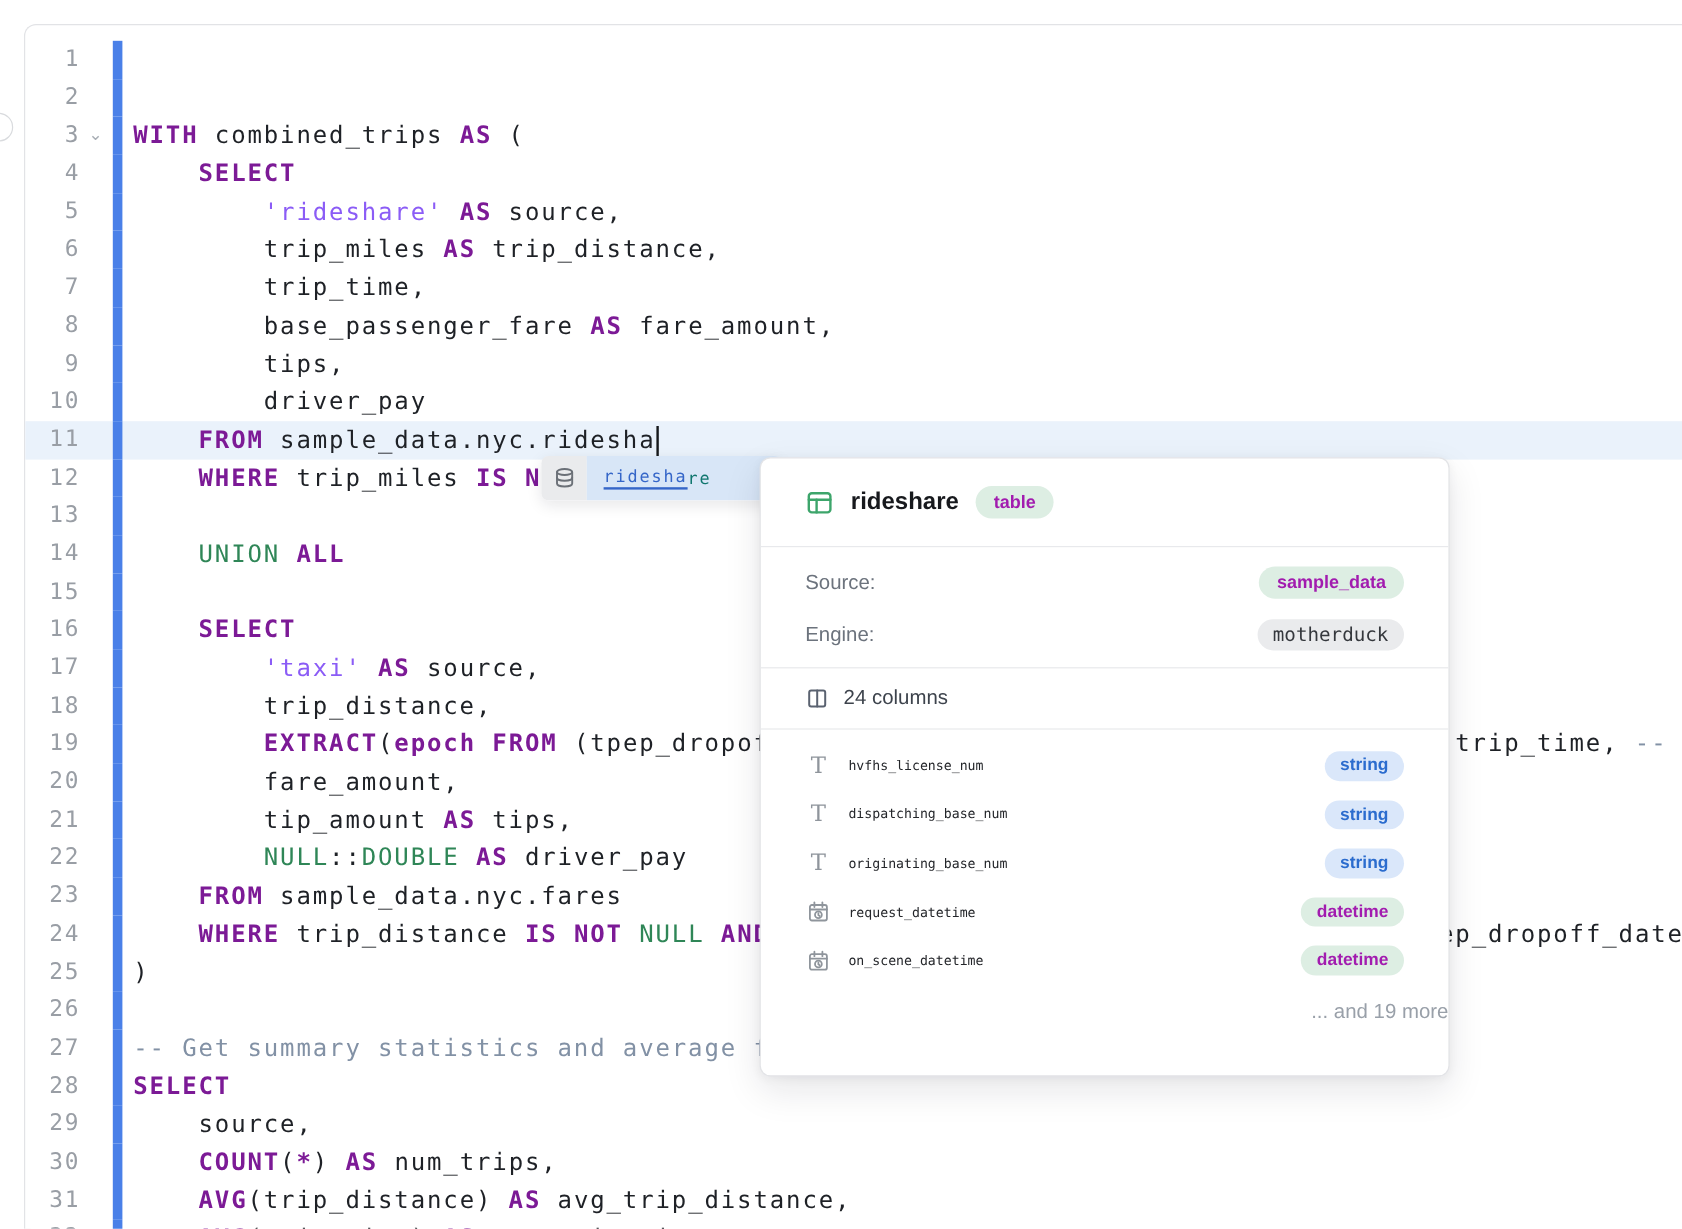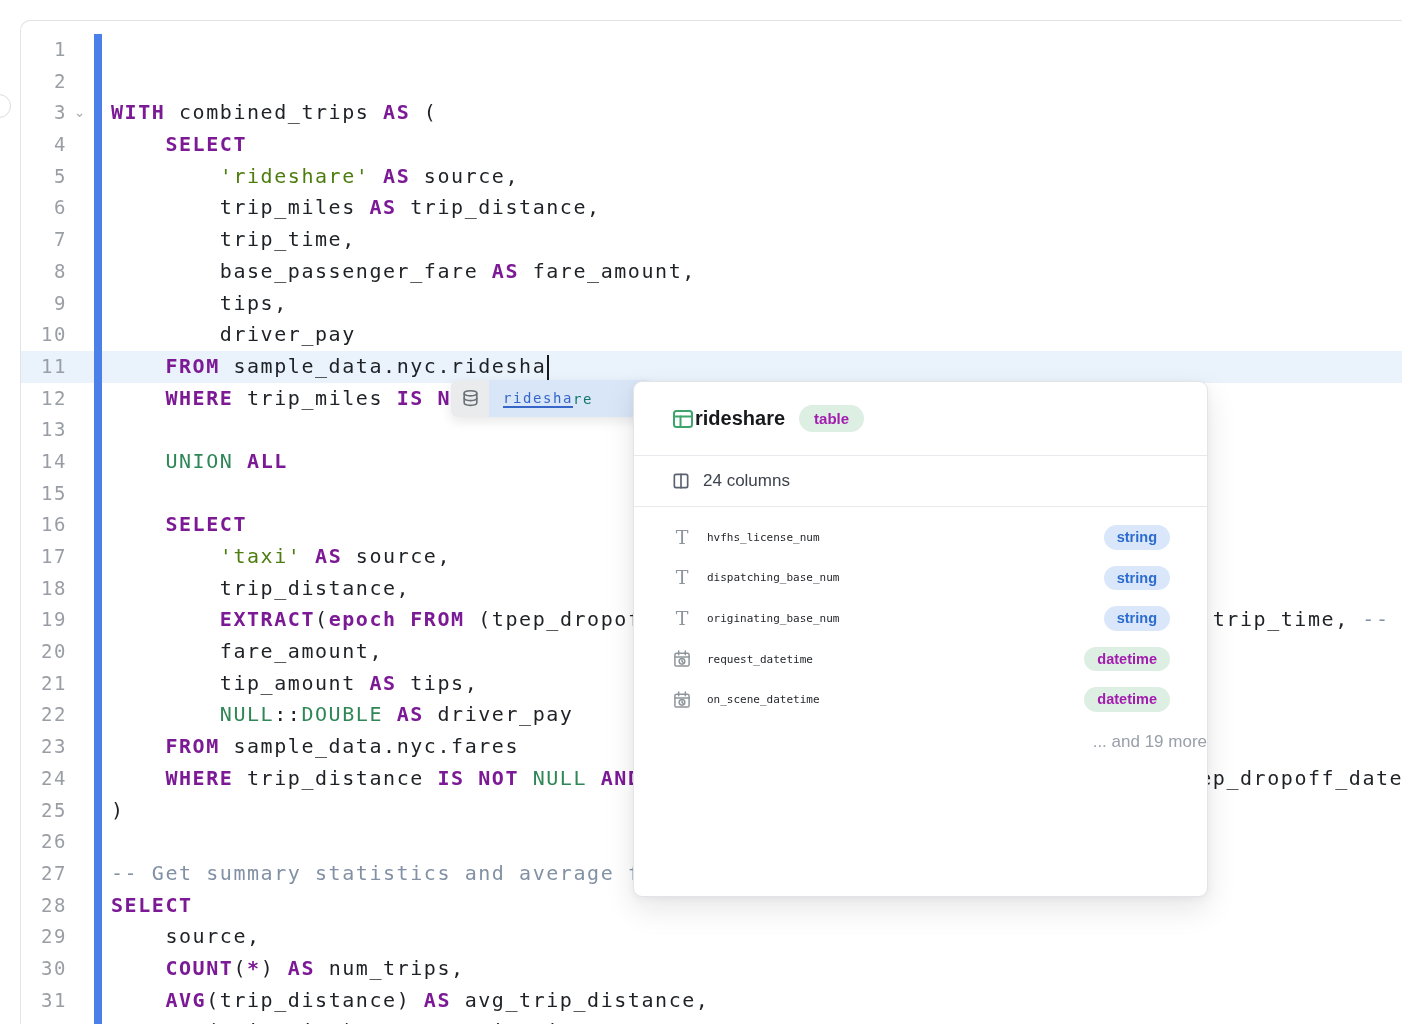--- a/index.html
+++ b/index.html
@@ -23,21 +23,21 @@
     white-space:pre;
   }
   .code-row.active { background:#eaf2fb; }
   .ln   { width:46px; text-align:right; color:#999ea5; font-size:19px; flex:none; }
   .fold { width:27px; text-align:center; color:#a8aeb5; font-size:14px;
           font-family:"Liberation Sans", sans-serif; flex:none; }
   .gbar { width:8px; align-self:stretch; background:#4a80e8; flex:none; }
   .code { margin-left:9px; color:#1e2126; }
   .tok-k { color:#7c1a96; font-weight:bold; }
   .tok-g { color:#2f8657; }
-  .tok-s { color:#4d7c0f; }
+  .tok-s { color:#8b5cf6; }
   .tok-c { color:#8291a5; }
   .tok-p { color:#1e2126; }
   .caret { display:inline-block; width:2px; height:25px; background:#17191c;
            vertical-align:middle; margin-left:1px; }
 
   
   .left-notch { position:absolute; left:-13px; top:94px; width:24px; height:24px;
     border-radius:50%; background:#fff; border:1px solid #d9dbde; z-index:2; }
 
   
@@ -51,21 +51,21 @@
     font-size:14px; letter-spacing:1.56px; }
   .ac-match { color:#3566c8; border-bottom:2px solid #3566c8; }
   .ac-rest  { color:#0f766e; }
 
   
   .info-card { position:absolute; left:633px; top:381px; width:575px; height:516px;
     background:#fff; border:1px solid #e3e4e7; border-radius:9px; z-index:6;
     box-shadow:0 12px 30px rgba(15,23,42,.10), 0 2px 8px rgba(15,23,42,.05); }
   .card-header { height:74px; display:flex; align-items:center; padding:0 37px;
     border-bottom:1px solid #e8e9ec; }
-  .card-title { font-size:20px; font-weight:bold; color:#17191d; }
+  .card-title { font-size:20px; font-weight:bold; color:#17191d; margin-left:14px; }
   .pill { display:inline-block; border-radius:15px; font-weight:bold;
     font-size:15px; padding:6px 15px; line-height:1; }
   .pill-green { background:#ddeee3; color:#a21caf; }
   .pill-gray  { background:#eaebed; color:#35383d; font-weight:normal;
     font-family:"DejaVu Sans Mono", monospace; font-size:16px; padding:5px 13px; }
   .pill-blue  { background:#dae7fa; color:#2b6cce; }
   .type-badge { margin-left:14px; }
   .card-meta { padding:8px 37px 6px; border-bottom:1px solid #e8e9ec; }
   .meta-row { height:43px; display:flex; align-items:center; justify-content:space-between; }
   .meta-label { font-size:17px; color:#6c737d; }
@@ -141,20 +141,30 @@
   <div class="card-header">
     <svg width="24" height="24" viewBox="0 0 24 24" fill="none" stroke="#3da56b" stroke-width="2" stroke-linecap="round">
       <rect x="3" y="4" width="18" height="16" rx="2.5"></rect>
       <line x1="3" y1="9.5" x2="21" y2="9.5"></line>
       <line x1="9.5" y1="9.5" x2="9.5" y2="20"></line>
     </svg>
     <span class="card-title">rideshare</span>
     <span class="pill pill-green type-badge">table</span>
   </div>
 
+  <div class="card-meta">
+    <div class="meta-row">
+      <span class="meta-label">Source:</span>
+      <span class="pill pill-green">sample_data</span>
+    </div>
+    <div class="meta-row">
+      <span class="meta-label">Engine:</span>
+      <span class="pill pill-gray">motherduck</span>
+    </div>
+  </div>
 
   <div class="card-colcount">
     <svg width="20" height="20" viewBox="0 0 24 24" fill="none" stroke="#5a6270" stroke-width="2" stroke-linecap="round">
       <rect x="4" y="4" width="16" height="16" rx="2"></rect>
       <line x1="12" y1="4" x2="12" y2="20"></line>
     </svg>
     <span>24 columns</span>
   </div>
 
   <div class="card-collist" id="col-list">

